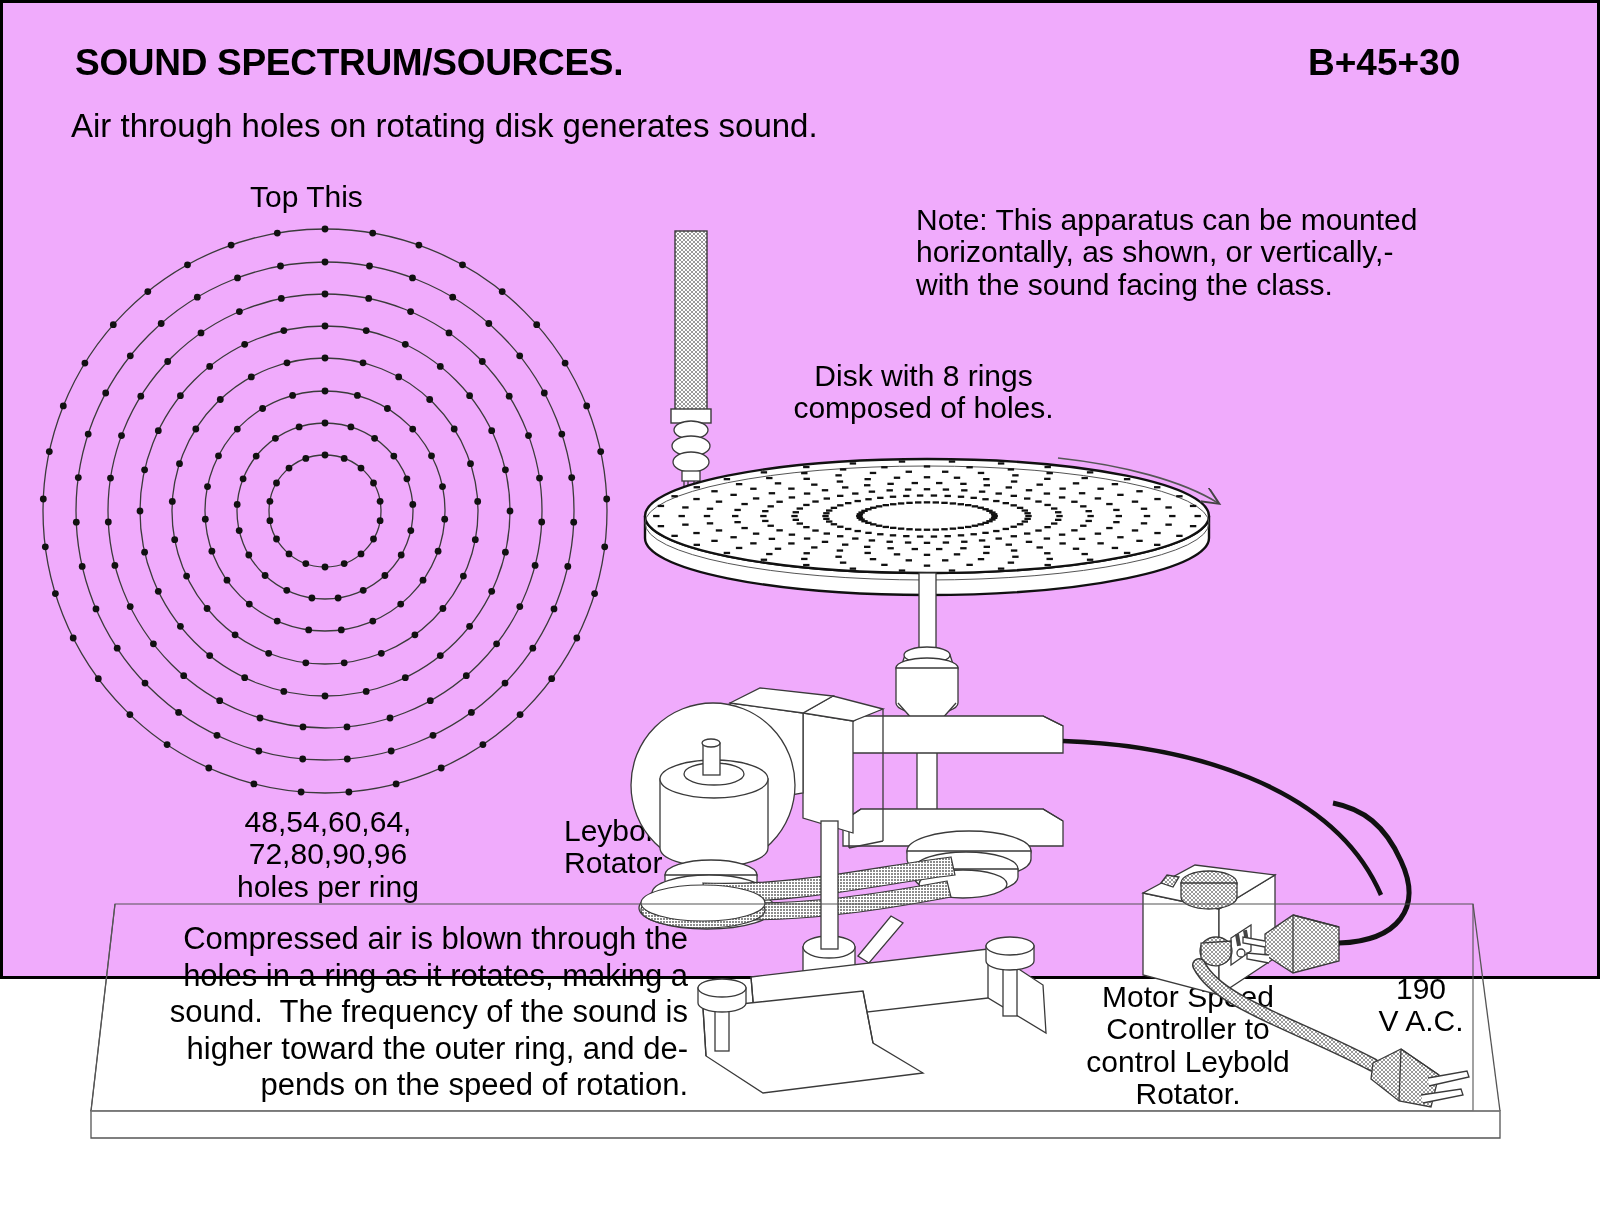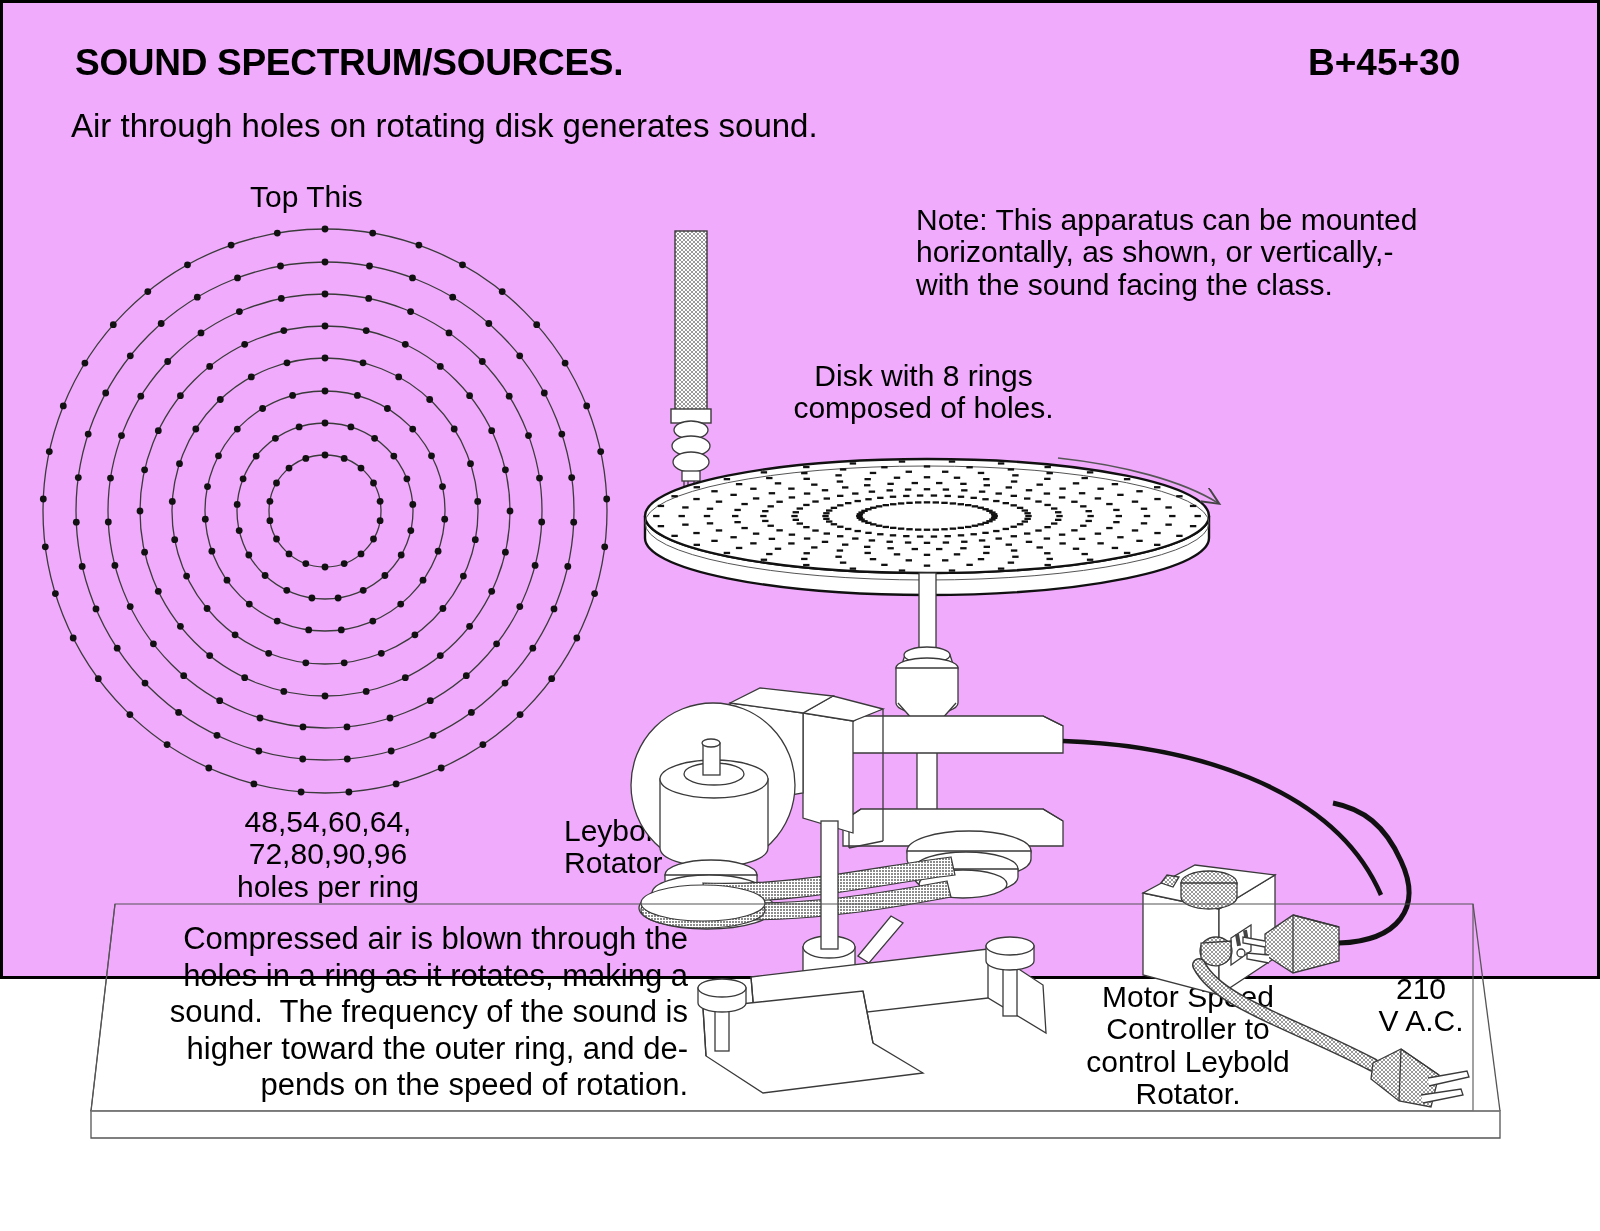--- a/index.html
+++ b/index.html
@@ -31,21 +31,21 @@
 composed of holes.</div>
   <div class="t lbl-c" style="left:222px;top:803px;width:206px;">48,54,60,64,
 72,80,90,96
 holes per ring</div>
   <div class="t lbl" style="left:521px;top:812px;margin-left:40px;">Leybold
 Rotator</div>
   <div class="t lbl-c" style="left:1040px;top:978px;width:290px;">Motor Speed
 Controller to
 control Leybold
 Rotator.</div>
-  <div class="t lbl-c" style="left:1358px;top:970px;width:120px;">210
+  <div class="t lbl-c" style="left:1358px;top:970px;width:120px;">190
 V A.C.</div>
   <div class="t body" style="left:125px;top:918px;width:560px;text-align:right;">Compressed air is blown through the
 holes in a ring as it rotates, making a
 sound.  The frequency of the sound is
 higher toward the outer ring, and de-
 pends on the speed of rotation.</div>
 
   <svg width="1600" height="1231" viewBox="0 0 1600 1231">
     <defs>
       <pattern id="gray" width="4" height="4" patternUnits="userSpaceOnUse">

